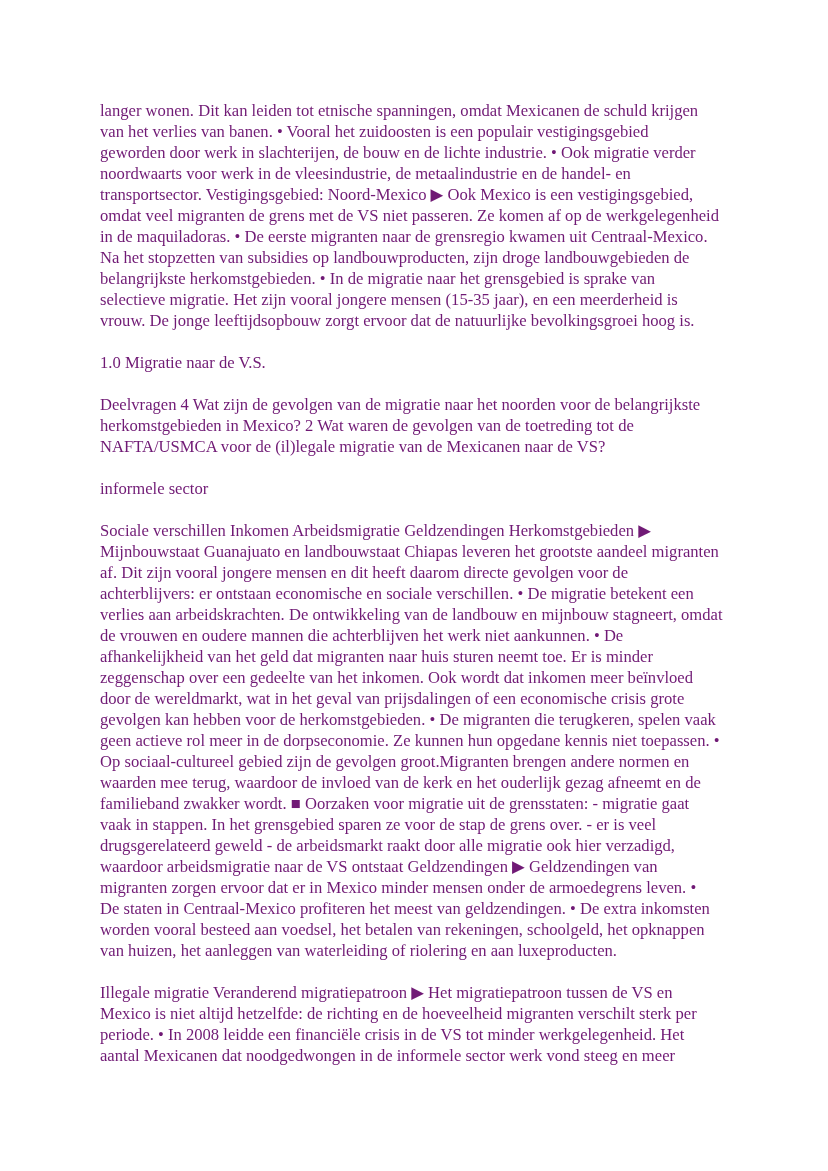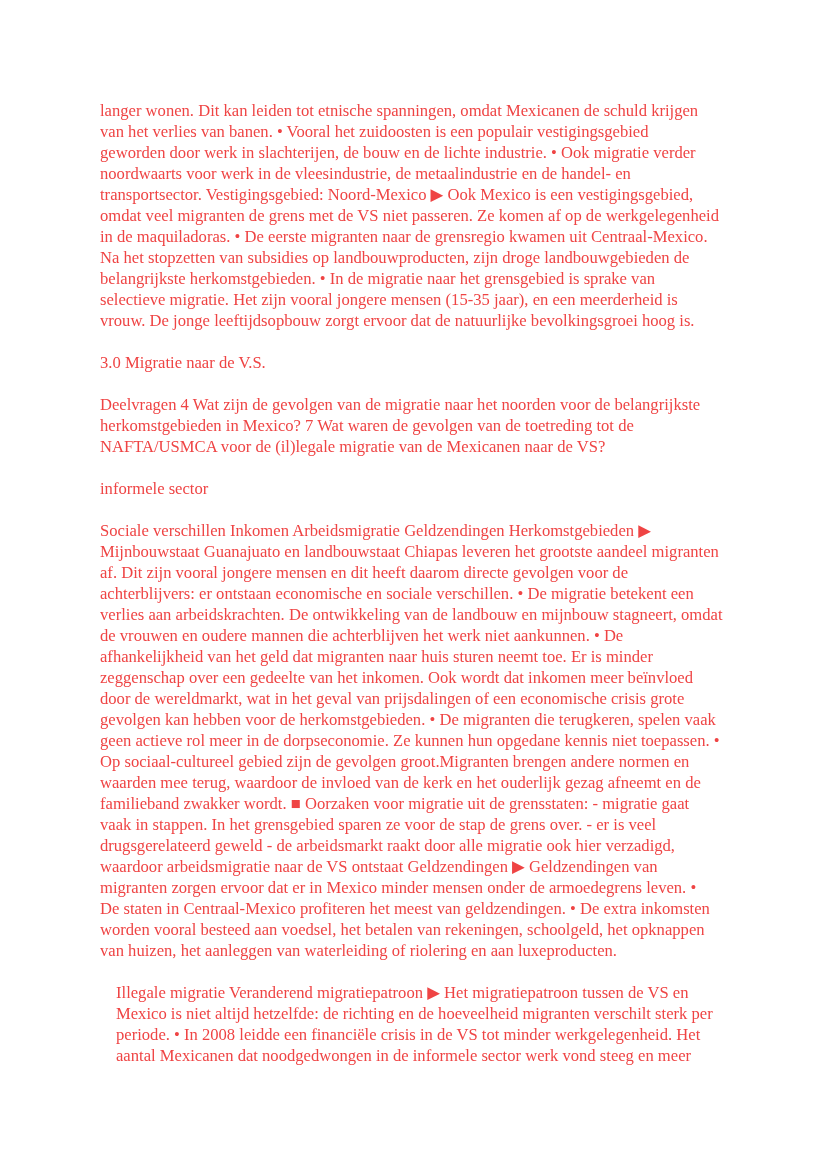--- a/index.html
+++ b/index.html
@@ -13,51 +13,50 @@
     height: 1171px;
     box-sizing: border-box;
     background: #ffffff;
     padding: 100px 97px 0 100px;
     overflow: hidden;
   }
   .doc-text {
     font-family: "Liberation Serif", "DejaVu Serif", serif;
     font-size: 16.6px;
     line-height: 21px;
-    color: #ef4444;
+    color: #701a75;
   }
   .para {
     white-space: pre;
     margin: 0 0 21px 0;
   }
   .para:last-child {
     margin-bottom: 0;
-    margin-left: 16px;
   }
 </style>
 </head>
 <body>
 
 <div class="page doc-text">
   <p class="para">langer wonen. Dit kan leiden tot etnische spanningen, omdat Mexicanen de schuld krijgen
 van het verlies van banen. • Vooral het zuidoosten is een populair vestigingsgebied
 geworden door werk in slachterijen, de bouw en de lichte industrie. • Ook migratie verder
 noordwaarts voor werk in de vleesindustrie, de metaalindustrie en de handel- en
 transportsector. Vestigingsgebied: Noord-Mexico ▶ Ook Mexico is een vestigingsgebied,
 omdat veel migranten de grens met de VS niet passeren. Ze komen af op de werkgelegenheid
 in de maquiladoras. • De eerste migranten naar de grensregio kwamen uit Centraal-Mexico.
 Na het stopzetten van subsidies op landbouwproducten, zijn droge landbouwgebieden de
 belangrijkste herkomstgebieden. • In de migratie naar het grensgebied is sprake van
 selectieve migratie. Het zijn vooral jongere mensen (15-35 jaar), en een meerderheid is
 vrouw. De jonge leeftijdsopbouw zorgt ervoor dat de natuurlijke bevolkingsgroei hoog is.</p>
 
-  <p class="para">3.0 Migratie naar de V.S.</p>
+  <p class="para">1.0 Migratie naar de V.S.</p>
 
   <p class="para">Deelvragen 4 Wat zijn de gevolgen van de migratie naar het noorden voor de belangrijkste
-herkomstgebieden in Mexico? 7 Wat waren de gevolgen van de toetreding tot de
+herkomstgebieden in Mexico? 2 Wat waren de gevolgen van de toetreding tot de
 NAFTA/USMCA voor de (il)legale migratie van de Mexicanen naar de VS?</p>
 
   <p class="para">informele sector</p>
 
   <p class="para">Sociale verschillen Inkomen Arbeidsmigratie Geldzendingen Herkomstgebieden ▶
 Mijnbouwstaat Guanajuato en landbouwstaat Chiapas leveren het grootste aandeel migranten
 af. Dit zijn vooral jongere mensen en dit heeft daarom directe gevolgen voor de
 achterblijvers: er ontstaan economische en sociale verschillen. • De migratie betekent een
 verlies aan arbeidskrachten. De ontwikkeling van de landbouw en mijnbouw stagneert, omdat
 de vrouwen en oudere mannen die achterblijven het werk niet aankunnen. • De

